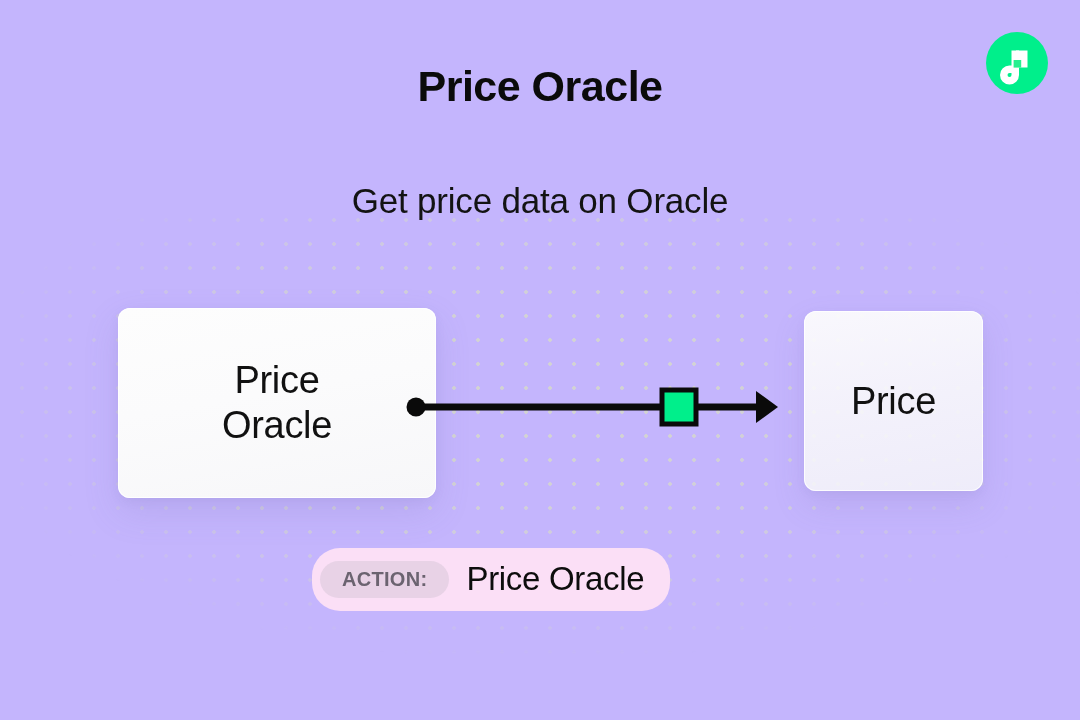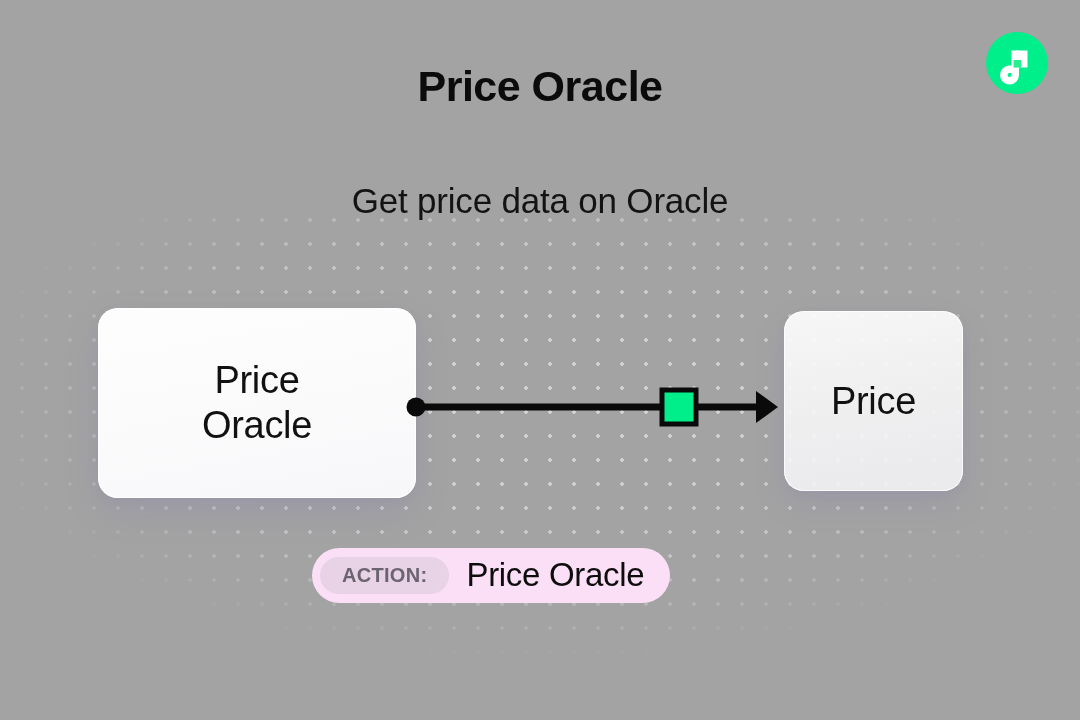--- a/index.html
+++ b/index.html
@@ -11,21 +11,21 @@
     height: 720px;
     background: #f1f1f1;
     font-family: "Liberation Sans", sans-serif;
     overflow: hidden;
   }
 
   #stage {
     position: relative;
     width: 1080px;
     height: 720px;
-    background: #a3a3a3;
+    background: #c4b5fd;
     overflow: hidden;
   }
 
   
   #dot-grid {
     position: absolute;
     left: 0;
     top: 200px;
     width: 1080px;
     height: 520px;
@@ -69,27 +69,28 @@
     text-align: center;
     font-size: 35px;
     font-weight: 400;
     letter-spacing: -0.2px;
     color: #131313;
   }
 
   
   .node-card {
     position: absolute;
-    border-radius: 20px;
+    border-radius: 12px;
     display: flex;
     align-items: center;
     justify-content: center;
     text-align: center;
     color: #111;
     box-sizing: border-box;
+    margin-left: 20px;
   }
   .node-card .node-label {
     font-size: 38px;
     line-height: 1.18;
     font-weight: 400;
     letter-spacing: -0.3px;
     white-space: pre-line;
   }
 
   #node-source {
@@ -124,21 +125,21 @@
     width: 392px;
     height: 56px;
     pointer-events: none;
   }
 
   
   #action-badge {
     position: absolute;
     left: 312px;
     top: 548px;
-    height: 55px;
+    height: 63px;
     padding: 0 26px 0 8px;
     border-radius: 28px;
     background: #fbdff6;
     display: flex;
     align-items: center;
     gap: 17px;
   }
   #action-badge .action-tag {
     background: #e8d2e6;
     color: #6b6370;

